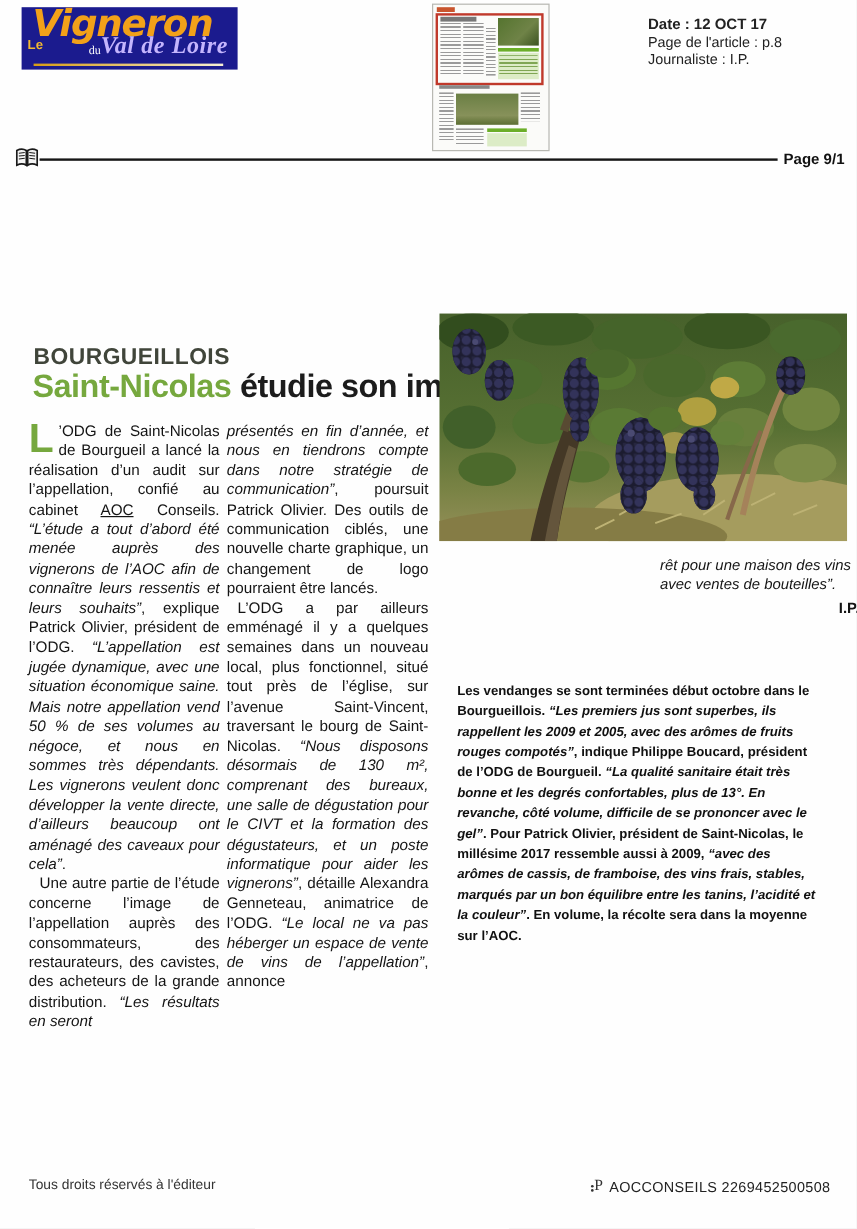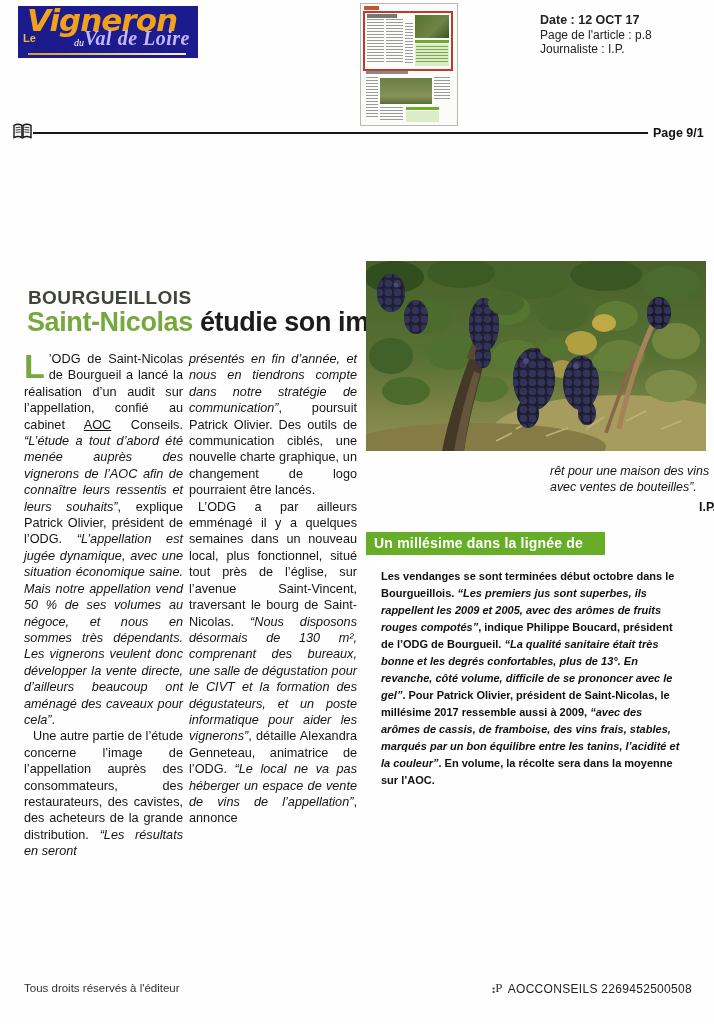--- a/index.html
+++ b/index.html
@@ -5,21 +5,21 @@
   html,body{margin:0;padding:0;background:#e8e8e8;}
   .page{position:relative;width:714px;height:1024px;background:#fefefe;margin:0 auto;
         font-family:"Liberation Sans",sans-serif;color:#151515;overflow:hidden;}
 
   
   .logo{position:absolute;left:18px;top:6px;width:180px;height:52px;background:#1b1b8e;overflow:hidden;}
   .logo .vigneron{position:absolute;left:9px;top:-4px;font-size:31px;font-weight:bold;font-style:italic;
         letter-spacing:-1px;color:#f2a119;font-family:"DejaVu Sans",sans-serif;}
   .logo .le{position:absolute;left:5px;top:26px;font-size:11px;font-weight:bold;color:#f2b830;}
   .logo .du{position:absolute;left:56px;top:31px;font-size:10px;color:#fff;
-        font-family:"Liberation Serif",serif;font-style:italic;}
+        font-family:"Liberation Serif",serif;}
   .logo .valdeloire{position:absolute;left:66px;top:21px;font-size:20px;color:#c4b5fd;font-weight:bold;
         font-family:"Liberation Serif",serif;font-style:italic;letter-spacing:0.5px;}
   .logo .underline{position:absolute;left:10px;bottom:3px;width:158px;height:2px;
         background:linear-gradient(to right,#d79d15,#f7efd4);}
   .meta-left{position:absolute;left:19px;top:60px;font-size:12.5px;line-height:14.5px;color:#2a2a2a;}
   .date-block{position:absolute;left:540px;top:13px;font-size:12px;line-height:14.5px;color:#222;}
   .date-block .d1{font-weight:bold;font-size:12.5px;}
 
   
   .thumb{position:absolute;left:360px;top:3px;width:96px;height:121px;background:#fbfbf9;
@@ -233,21 +233,20 @@
       <ellipse cx="188" cy="88" rx="14" ry="10" fill="#557430"></ellipse>
       <ellipse cx="240" cy="100" rx="14" ry="10" fill="#63803a"></ellipse>
     </svg>
   </div>
 
   <div class="cap cap2">
     <span><span class="seg-i">rêt pour une maison des vins avec ventes de bouteilles”.</span></span>
     <div class="byline">I.P.</div>
   </div>
 
-  <div class="box-title">Un millésime dans la lignée de 2009</div>
   <div class="box-body"><span class="seg-b">Les vendanges se sont terminées début octobre dans le Bourgueillois. </span><span class="seg-bi">“Les premiers jus sont superbes, ils rappellent les 2009 et 2005, avec des arômes de fruits rouges compotés”</span><span class="seg-b">, indique Philippe Boucard, président de l’ODG de Bourgueil. </span><span class="seg-bi">“La qualité sanitaire était très bonne et les degrés confortables, plus de 13°. En revanche, côté volume, difficile de se prononcer avec le gel”</span><span class="seg-b">. Pour Patrick Olivier, président de Saint-Nicolas, le millésime 2017 ressemble aussi à 2009, </span><span class="seg-bi">“avec des arômes de cassis, de framboise, des vins frais, stables, marqués par un bon équilibre entre les tanins, l’acidité et la couleur”</span><span class="seg-b">. En volume, la récolte sera dans la moyenne sur l’AOC.</span></div>
 
   <div class="footer-left">Tous droits réservés à l'éditeur</div>
   <div class="footer-right">
     <span>
       <svg width="11" height="14" viewBox="0 0 11 14">
         <circle cx="1.6" cy="8.5" r="1.1" fill="#333"></circle>
         <circle cx="1.6" cy="12" r="1.1" fill="#333"></circle>
         <text x="3.2" y="12" font-size="13" font-family="Liberation Serif, serif" fill="#333">P</text>
       </svg>

